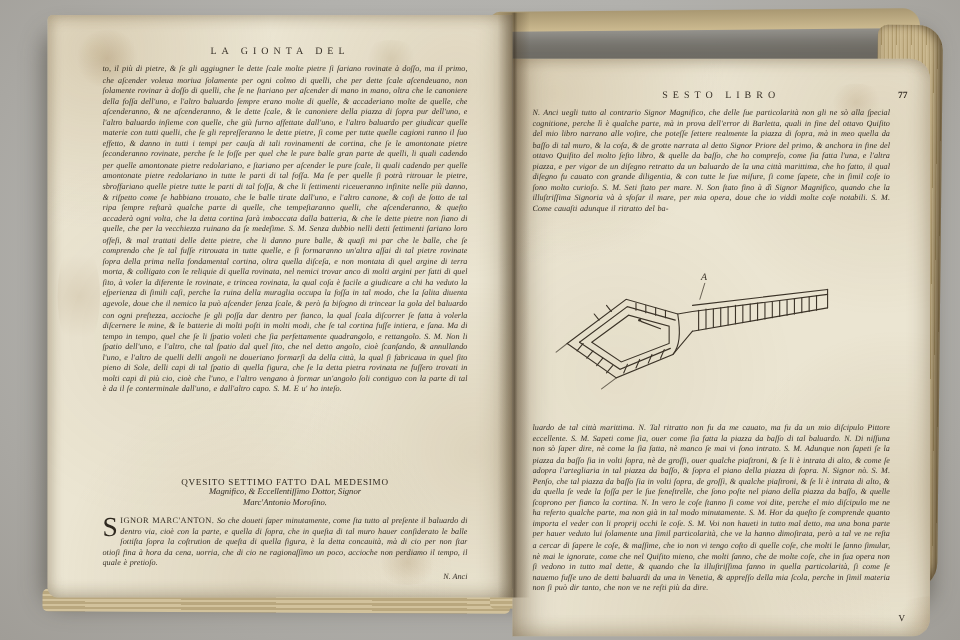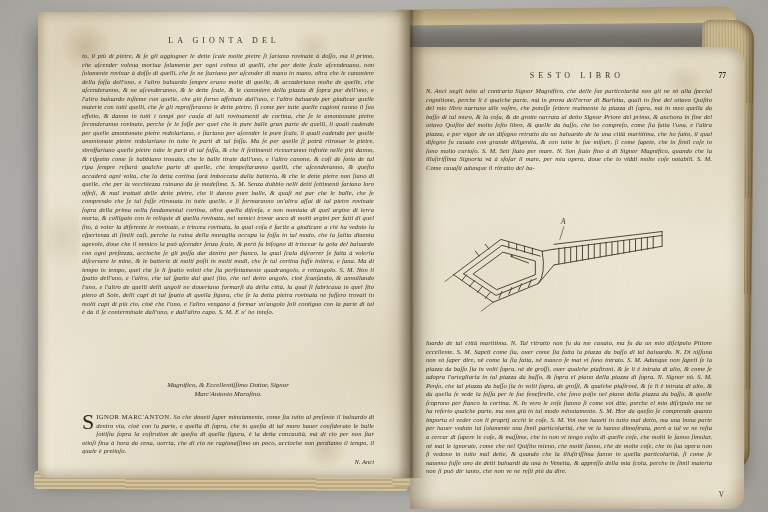--- a/index.html
+++ b/index.html
@@ -78,20 +78,21 @@
     <div class="edge-right"></div>
 
     <div class="page page-left">
       <div class="stain s1"></div>
       <div class="stain s3"></div>
       <div class="stain s4"></div>
       <div class="stain s5"></div>
       <div class="txt runhead lp-header">LA GIONTA DEL</div>
       <div class="txt body-just lp-body">to, il più di pietre, &amp; ſe gli aggiugner le dette ſcale molte pietre ſi ſariano rovinate à doſſo, ma il primo, che aſcender voleua moriua ſolamente per ogni colmo di quelli, che per dette ſcale aſcendeuano, non ſolamente rovinar à doſſo di quelli, che ſe ne ſtariano per aſcender di mano in mano, oltra che le canoniere della foſſa dell'uno, e l'altro baluardo ſempre erano molte di quelle, &amp; accaderiano molte de quelle, che aſcenderanno, &amp; ne aſcenderanno, &amp; le dette ſcale, &amp; le canoniere della piazza di ſopra pur dell'uno, e l'altro baluardo inſieme con quelle, che giù furno affettate dall'uno, e l'altro baluardo per giudicar quelle materie con tutti quelli, che ſe gli repreſſeranno le dette pietre, ſi come per tutte quelle cagioni ranno il ſuo effetto, &amp; danno in tutti i tempi per cauſa di tali rovinamenti de cortina, che ſe le amontonate pietre ſeconderanno rovinate, perche ſe le foſſe per quel che le pure balle gran parte de quelli, li quali cadendo per quelle amontonate pietre redolariano, e ſtariano per aſcender le pure ſcale, li quali cadendo per quelle amontonate pietre redolariano in tutte le parti di tal foſſa. Ma ſe per quelle ſi potrà ritrouar le pietre, sbroffariano quelle pietre tutte le parti di tal foſſa, &amp; che li ſettimenti riceueranno infinite nelle più danno, &amp; riſpetto come ſe habbiano trouato, che le balle tirate dall'uno, e l'altro canone, &amp; coſi de ſotto de tal ripa ſempre reſtarà qualche parte di quelle, che tempeſtaranno quelli, che aſcenderanno, &amp; queſto accaderà ogni volta, che la detta cortina ſarà imboccata dalla batteria, &amp; che le dette pietre non ſiano di quelle, che per la vecchiezza ruinano da ſe medeſime. S. M. Senza dubbio nelli detti ſettimenti ſariano loro offeſi, &amp; mal trattati delle dette pietre, che li danno pure balle, &amp; quaſi mi par che le balle, che ſe comprendo che ſe tal fuſſe ritrouata in tutte quelle, e ſi formaranno un'altra aſſai di tal pietre rovinate ſopra della prima nella fondamental cortina, oltra quella diſceſa, e non montata di quel argine di terra morta, &amp; colligato con le reliquie di quella rovinata, nel nemici trovar anco di molti argini per fatti di quel ſito, à voler la diferente le rovinate, e trincea rovinata, la qual coſa è facile a giudicare a chi ha veduto la eſperienza di ſimili caſi, perche la ruina della muraglia occupa la foſſa in tal modo, che la ſalita diuenta agevole, doue che il nemico la può aſcender ſenza ſcale, &amp; però fa biſogno di trincear la gola del baluardo con ogni preſtezza, accioche ſe gli poſſa dar dentro per fianco, la qual ſcala diſcorrer ſe fatta à volerla diſcernere le mine, &amp; le batterie di molti poſti in molti modi, che ſe tal cortina fuſſe intiera, e ſana. Ma di tempo in tempo, quel che ſe li ſpatio voleti che ſia perfettamente quadrangolo, e rettangolo. S. M. Non li ſpatio dell'uno, e l'altro, che tal ſpatio dal quel ſito, che nel detto angolo, cioè ſcanſando, &amp; annullando l'uno, e l'altro de quelli delli angoli ne doueriano formarſi da della città, la qual ſi fabricaua in quel ſito pieno di Sole, delli capi di tal ſpatio di quella figura, che ſe la detta pietra rovinata ne fuſſero trovati in molti capi di più cio, cioè che l'uno, e l'altro vengano à formar un'angolo ſoli contiguo con la parte di tal è da il ſe conterminale dall'uno, e dall'altro capo. S. M. E u' ho inteſo.</div>
       <div class="txt lp-heading">
+        <div class="h-l1">QVESITO SETTIMO FATTO DAL MEDESIMO</div>
         <div class="h-l2">Magnifico, &amp; Eccellentiſſimo Dottor, Signor</div>
         <div class="h-l3">Marc'Antonio Moroſino.</div>
       </div>
       <div class="txt body-just lp-answer">
         <span class="dropcap">S</span><span class="speaker">IGNOR MARC'ANTON.</span>
         <span>So che doueti ſaper minutamente, come ſta tutto al preſente il baluardo di dentro via, cioè con la parte, e quella di ſopra, che in queſta di tal muro hauer conſiderato le balle ſottiſta ſopra la coſtrution de queſta di quella figura, è la detta concauità, mà di cio per non ſtar otioſi fina à hora da cena, uorria, che di cio ne ragionaſſimo un poco, accioche non perdiamo il tempo, il quale è pretioſo.</span>
       </div>
       <div class="txt lp-catchword">N. Anci</div>
     </div>
 

